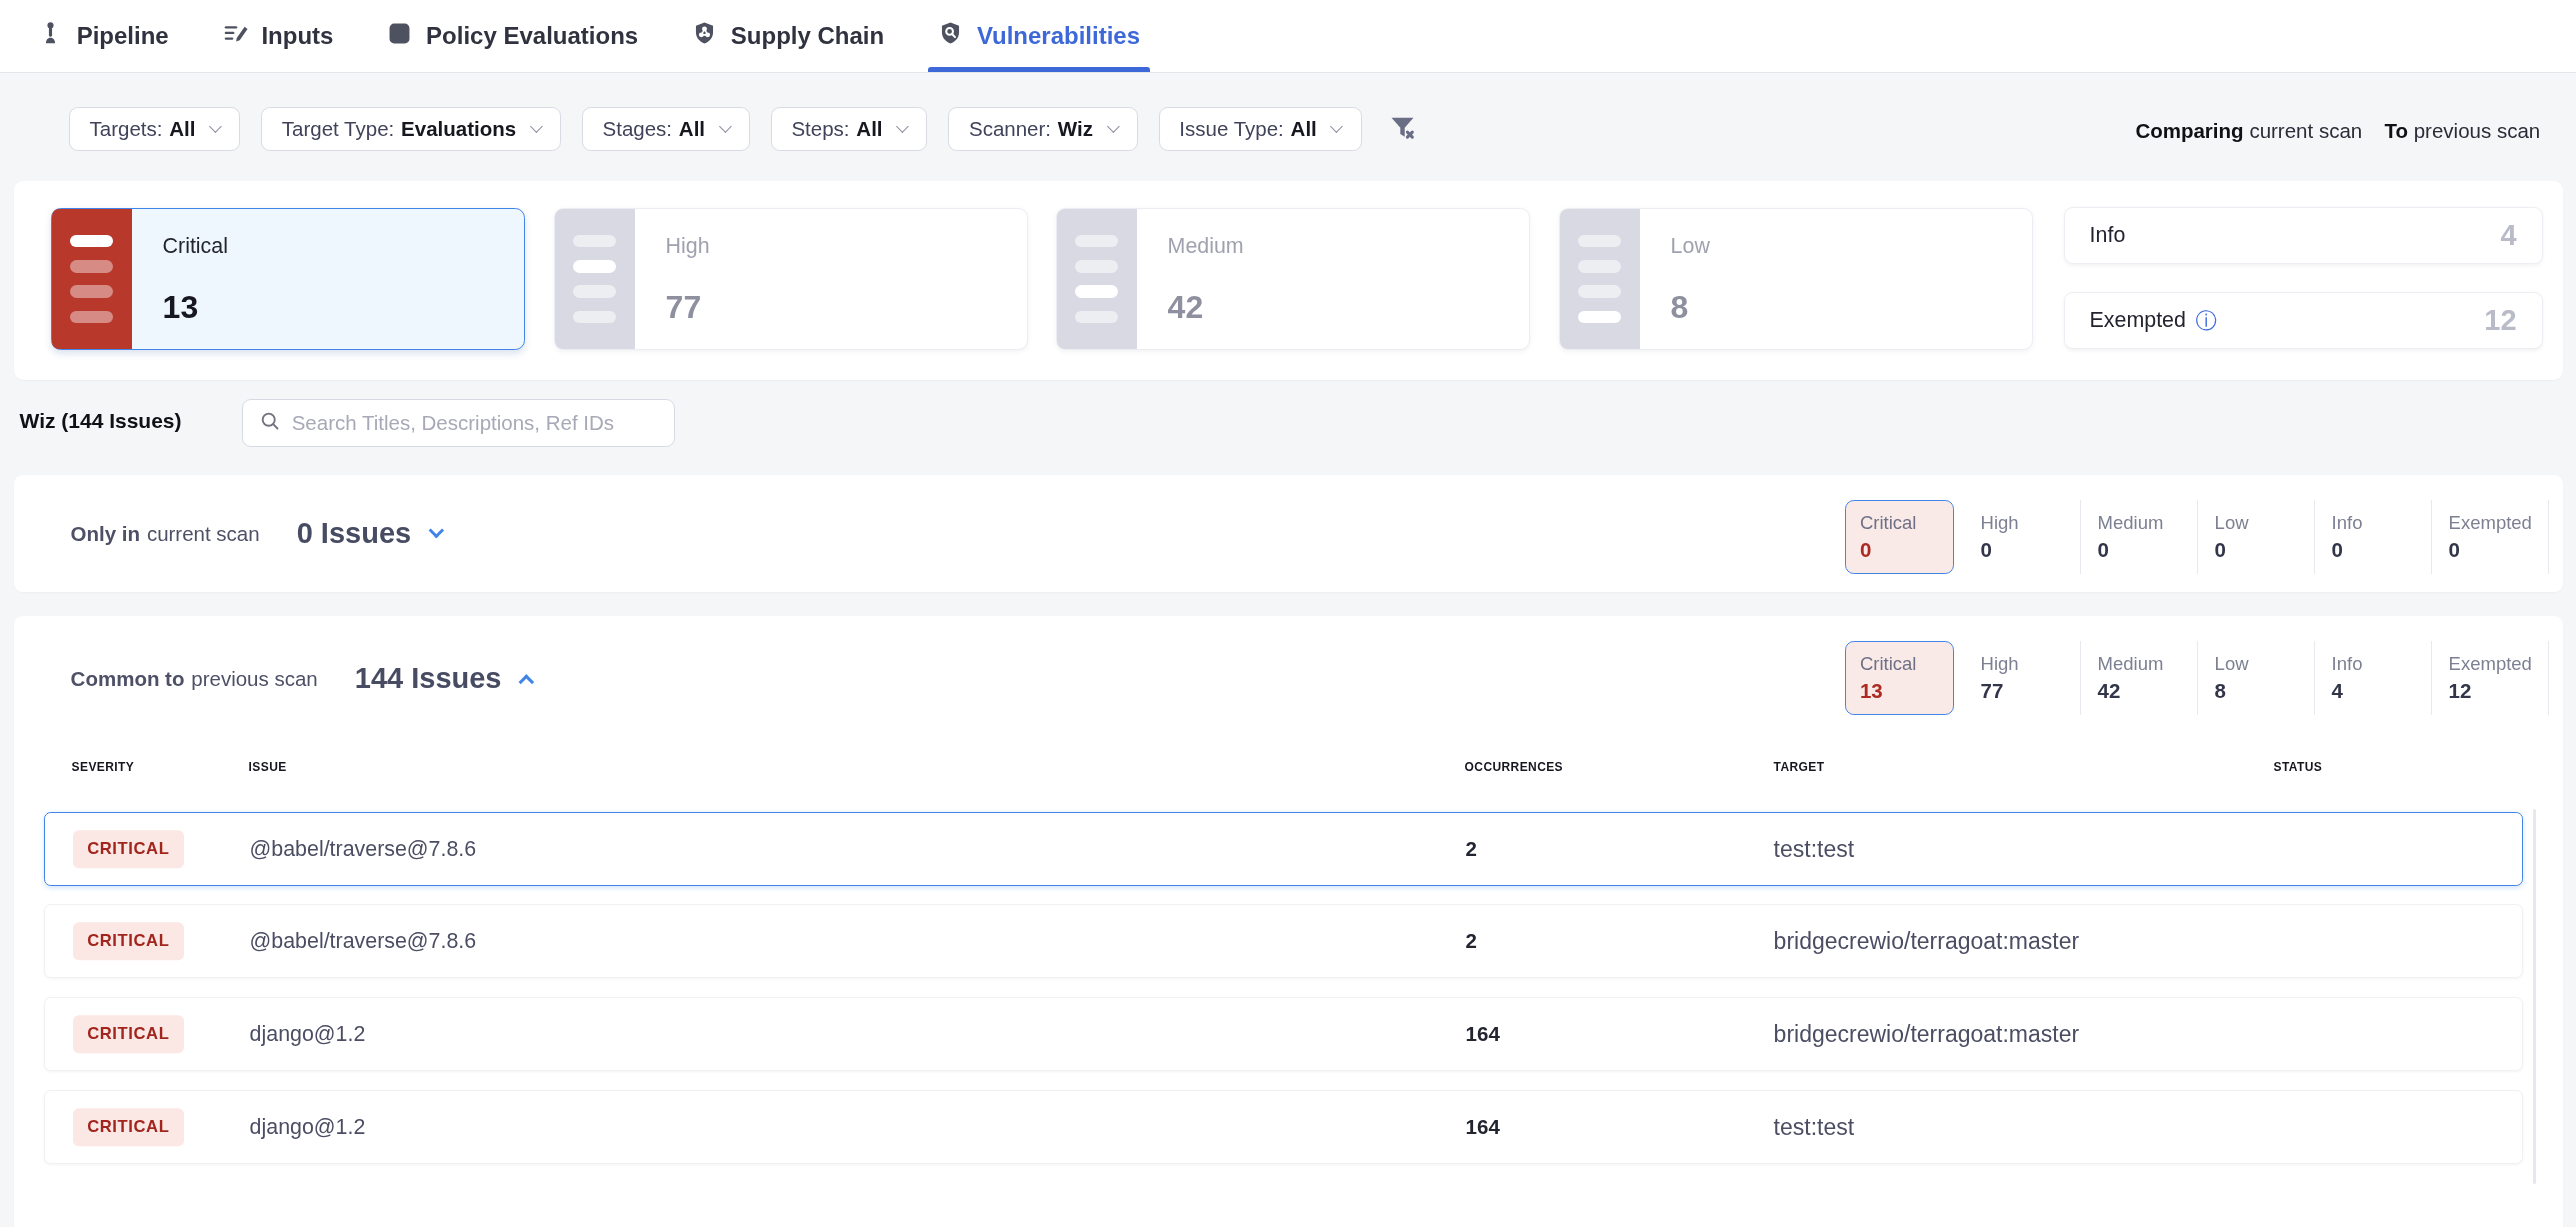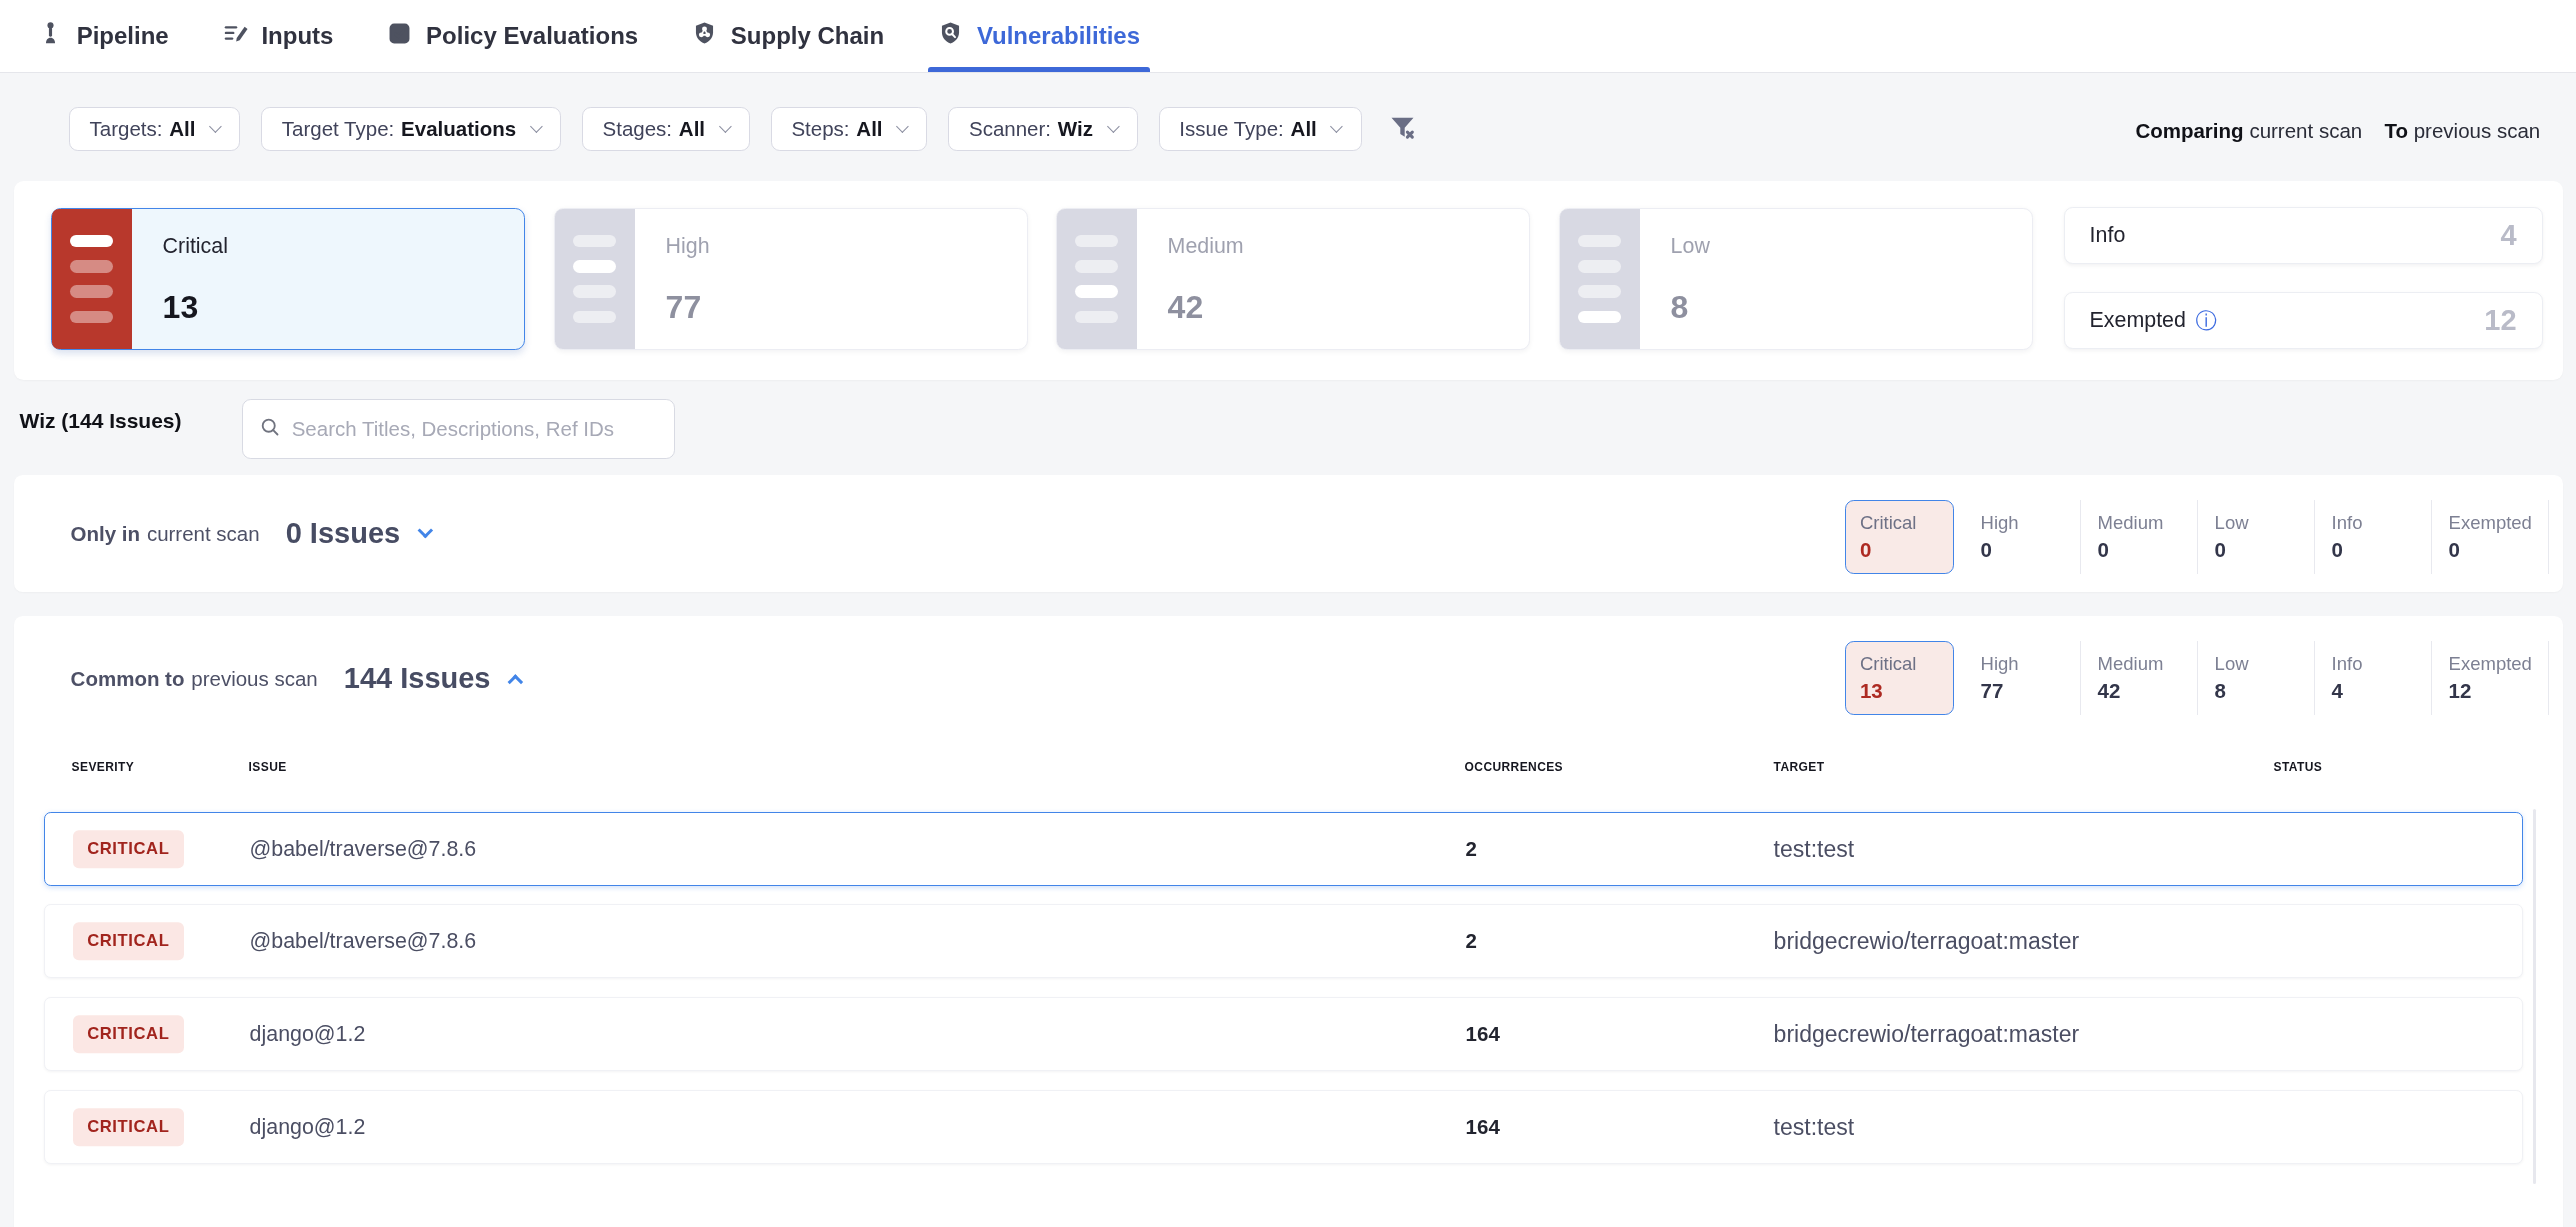--- a/index.html
+++ b/index.html
@@ -55,34 +55,34 @@
   #sev0{left:37px;} #sev1{left:540px;} #sev2{left:1042px;} #sev3{left:1545px;}
 
   .side{position:absolute; left:2050px; width:479px; height:57px; background:#fff; border:1px solid #eceef3; box-shadow:0 1.9px 3.9px rgba(25,27,42,.05); border-radius:8.8px; display:flex; align-items:center; justify-content:space-between; padding:0 25px; cursor:pointer;}
   #side0{top:26px;} #side1{top:111px;}
   .slabel{font-size:21.4px; color:#23242f; display:flex; align-items:center; gap:9.7px;}
   .scount{font-size:29px; font-weight:700; color:#b9bbc8;}
   .iinfo::after{content:"\24D8"; color:#3d6be0; font-size:21.4px;}
 
   
   .wiz{position:absolute; left:19.5px; top:409px; font-size:21px; font-weight:700; color:#101117;}
-  .search{position:absolute; left:242px; top:399px; width:433px; height:60px; background:#fff; border:1px solid #d8dae3; border-radius:8.8px; display:flex; align-items:center; gap:10.7px; padding:0 14.6px;}
+  .search{position:absolute; left:242px; top:399px; width:433px; height:48px; background:#fff; border:1px solid #d8dae3; border-radius:8.8px; display:flex; align-items:center; gap:10.7px; padding:0 14.6px;}
   .search svg{width:23.4px; height:23.4px; flex:none;}
   .search input{border:0; outline:0; width:100%; font-size:20.5px; color:#333646; font-family:inherit; background:transparent;}
   .search input::placeholder{color:#a7a9b6;}
 
   
   .band{position:absolute; left:13.6px; width:2549px; background:#fff; box-shadow:0 1px 1.9px rgba(20,22,40,.03);}
   #band1{top:475px; height:117px; border-radius:8.8px;}
   #band2{top:616px; height:612px; border-radius:8.8px 8.8px 0 0;}
   .sechead{position:absolute; left:57px; top:0; height:117px; display:flex; align-items:center; cursor:pointer;}
   #band2 .sechead{height:125px;}
   .pbold{font-weight:700; font-size:20.5px; color:#4d5066;}
   .prest{font-size:20.5px; color:#4d5066; margin-left:6.8px;}
-  .icount{font-size:29px; font-weight:700; color:#474c63; margin-left:26px;}
+  .icount{font-size:29px; font-weight:700; color:#474c63; margin-left:37px;}
   .bchev{display:inline-block; width:10.7px; height:10.7px; border:solid var(--sel); border-width:0 3.4px 3.4px 0; margin-left:19.5px;}
   .bchev[data-dir="down"]{transform:rotate(45deg); margin-top:-5.8px;}
   .bchev[data-dir="up"]{transform:rotate(225deg); margin-top:7.8px;}
 
   .chips{position:absolute; right:13.6px; top:25px; display:flex; height:74px; align-items:stretch;}
   .chip{width:117px; display:flex; flex-direction:column; justify-content:center; gap:4.9px; padding-left:16.6px; border-right:1px solid #e8e9ef; cursor:pointer;}
   .chip .cl{font-size:18.5px; color:#7d8093;}
   .chip .cc{font-size:20.5px; font-weight:700; color:#33364a;}
   .chip.sel{width:109px; background:var(--chipbg); border:1.9px solid var(--sel); border-radius:8.8px; margin-right:9.7px; padding-left:13.6px;}
   .chip.sel .cl{color:#6e7186;}

